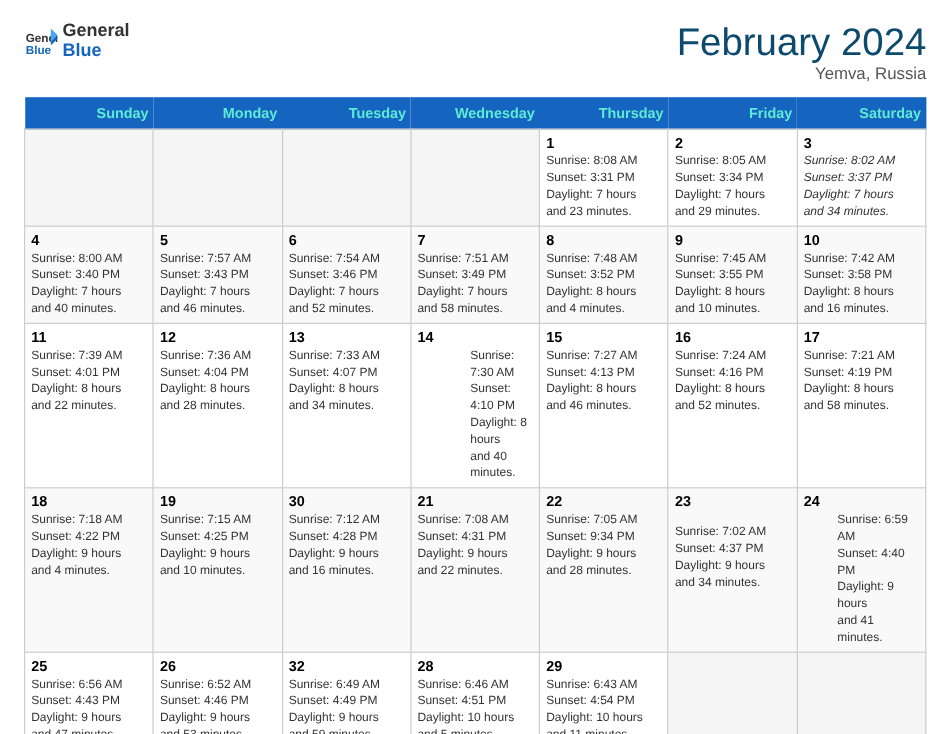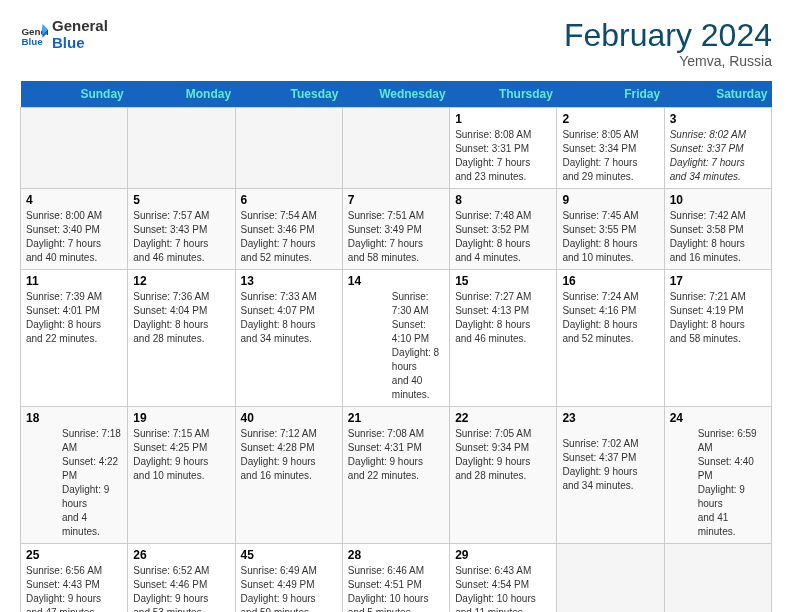--- a/index.html
+++ b/index.html
@@ -244,34 +244,34 @@
             <span class="day-num">17</span>
             <div class="day-info" style="white-space: pre-line;">Sunrise: 7:21 AM
 Sunset: 4:19 PM
 Daylight: 8 hours
 and 58 minutes.</div>
           </td>
         </tr>
         <tr>
           <td>
             <span class="day-num">18</span>
-            <div class="day-info" style="white-space: pre-line; margin-left: 36px;">Sunrise: 7:18 AM
+            <div class="day-info" style="white-space: pre-line;">Sunrise: 7:18 AM
 Sunset: 4:22 PM
 Daylight: 9 hours
 and 4 minutes.</div>
           </td>
           <td>
             <span class="day-num">19</span>
             <div class="day-info" style="white-space: pre-line;">Sunrise: 7:15 AM
 Sunset: 4:25 PM
 Daylight: 9 hours
 and 10 minutes.</div>
           </td>
           <td>
-            <span class="day-num">40</span>
+            <span class="day-num">30</span>
             <div class="day-info" style="white-space: pre-line;">Sunrise: 7:12 AM
 Sunset: 4:28 PM
 Daylight: 9 hours
 and 16 minutes.</div>
           </td>
           <td>
             <span class="day-num">21</span>
             <div class="day-info" style="white-space: pre-line;">Sunrise: 7:08 AM
 Sunset: 4:31 PM
 Daylight: 9 hours
@@ -308,21 +308,21 @@
 and 47 minutes.</div>
           </td>
           <td>
             <span class="day-num">26</span>
             <div class="day-info" style="white-space: pre-line;">Sunrise: 6:52 AM
 Sunset: 4:46 PM
 Daylight: 9 hours
 and 53 minutes.</div>
           </td>
           <td>
-            <span class="day-num">45</span>
+            <span class="day-num">32</span>
             <div class="day-info" style="white-space: pre-line;">Sunrise: 6:49 AM
 Sunset: 4:49 PM
 Daylight: 9 hours
 and 59 minutes.</div>
           </td>
           <td>
             <span class="day-num">28</span>
             <div class="day-info" style="white-space: pre-line;">Sunrise: 6:46 AM
 Sunset: 4:51 PM
 Daylight: 10 hours

